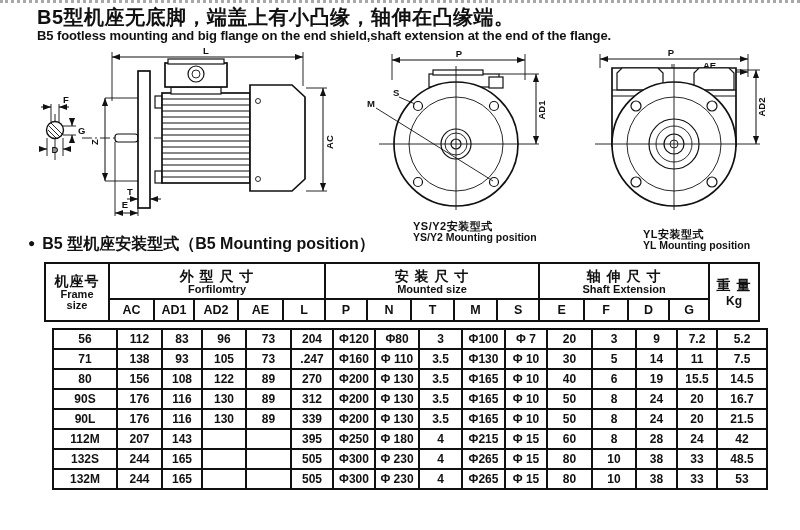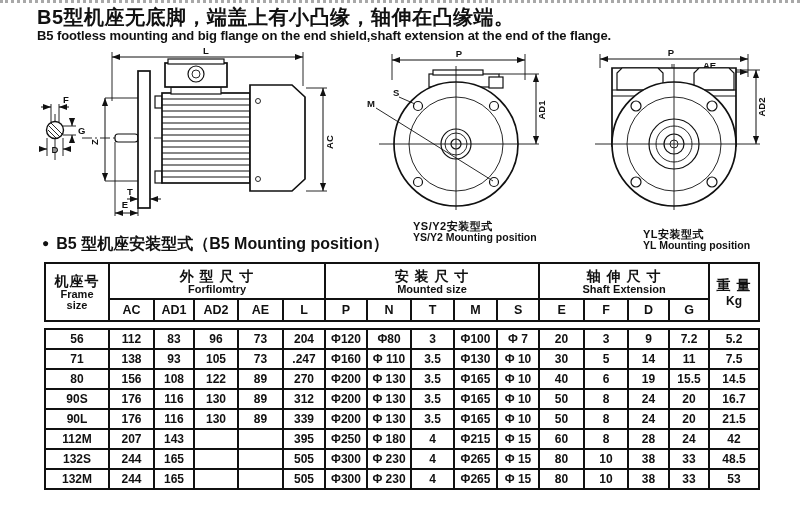--- a/index.html
+++ b/index.html
@@ -1,40 +1,40 @@
 <!DOCTYPE html>
 <html><head>
 <meta charset="utf-8">
 <style>
   html,body{margin:0;padding:0;}
   body{width:800px;height:530px;background:#ffffff;position:relative;overflow:hidden;
        font-family:"Liberation Sans",sans-serif;font-weight:bold;color:#111;}
   .top-dots{position:absolute;left:0;top:0;width:800px;height:0;border-top:3px dotted #a8a8a8;}
   .title-zh{position:absolute;left:37px;top:4px;font-size:20px;letter-spacing:0.5px;white-space:nowrap;}
   .title-en{position:absolute;left:37px;top:28px;font-size:13px;letter-spacing:-0.1px;white-space:nowrap;}
-  .section-title{position:absolute;left:42px;top:234px;font-size:16px;white-space:nowrap;}
+  .section-title{position:absolute;left:28px;top:234px;font-size:16px;white-space:nowrap;}
   .section-title .blt{font-size:12px;vertical-align:2px;margin-right:7px;}
   .diag{position:absolute;}
   .ln{stroke:#111;fill:none;}
   .o17{stroke-width:1.7;} .o14{stroke-width:1.4;} .o12{stroke-width:1.2;}
   .o08{stroke-width:0.9;} .dim{stroke-width:1;}
   .wf{fill:#ffffff;}
   .dl{font:bold 9.5px "Liberation Sans",sans-serif;fill:#111;}
   .cap{position:absolute;white-space:nowrap;}
   .cap .c1{font-size:11px;line-height:12px;letter-spacing:0.5px;}
   .cap .c2{font-size:10.5px;line-height:11px;}
   table.spec{position:absolute;border-collapse:collapse;table-layout:fixed;}
   table.spec td{border:2px solid #111;text-align:center;vertical-align:middle;padding:0;color:#111;}
   .header-tbl{left:44px;top:262px;width:714px;}
   .header-tbl tr.grp td{height:34px;}
   .header-tbl tr.letters td{height:20px;font-size:12.5px;}
   .h-zh{font-size:14px;line-height:16px;letter-spacing:1px;}
   .h-en{font-size:11px;line-height:11px;letter-spacing:0;}
   .kg{font-size:12px;margin-top:3px;}
-  .body-tbl{left:44px;top:328px;width:714px;}
+  .body-tbl{left:52px;top:328px;width:714px;}
   .body-tbl td{height:18px;font-size:12px;line-height:18px;}
 </style>
 </head>
 <body>
 
 <div class="top-dots"></div>
 
 <div class="title-zh">B5型机座无底脚，端盖上有小凸缘，轴伸在凸缘端。</div>
 <div class="title-en">B5 footless mounting and big flange on the end shield,shaft extension at the end of the flange.</div>
 

